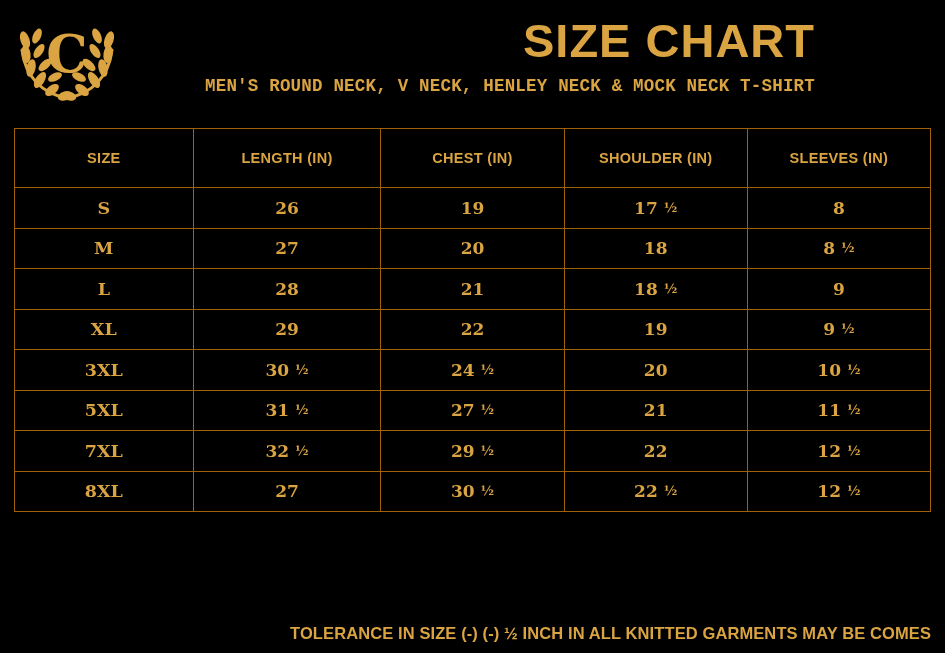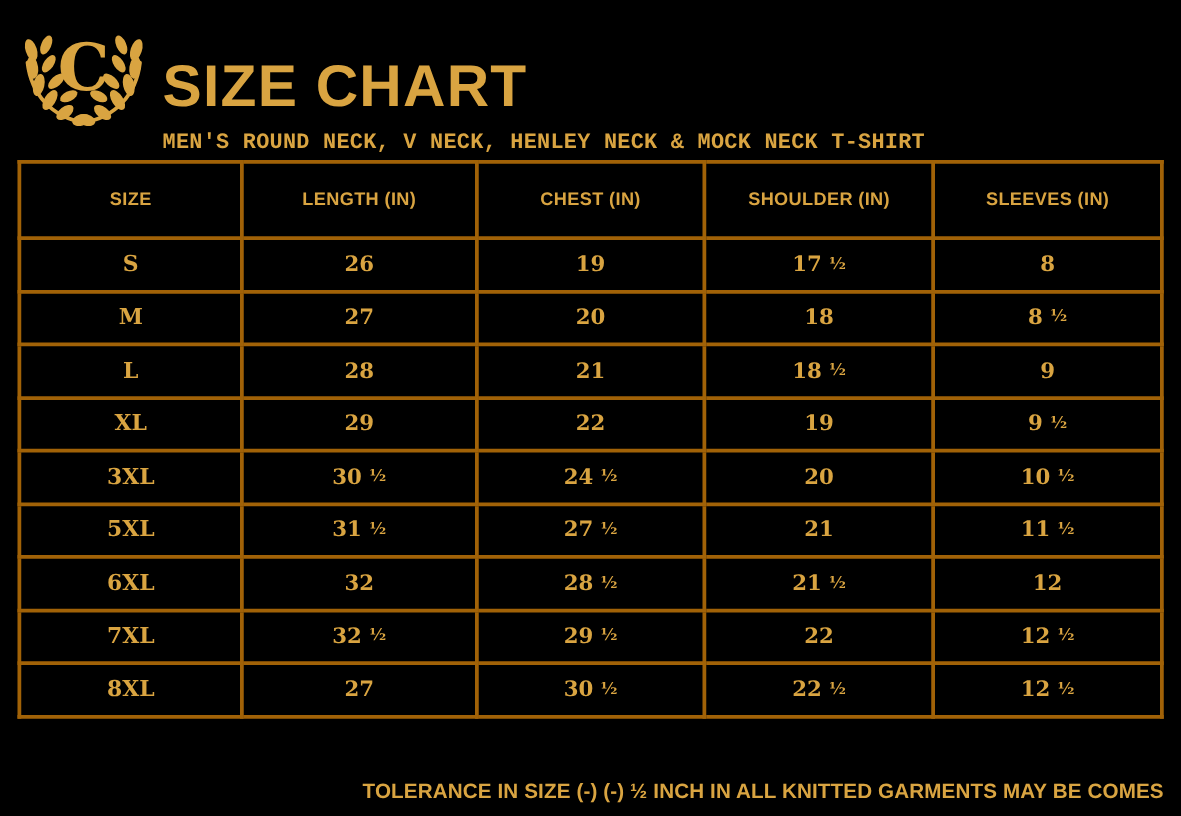--- a/index.html
+++ b/index.html
@@ -44,22 +44,21 @@
     font-style: italic;
     font-size: 32px;
     color: #d9a441;
     letter-spacing: 0.5px;
   }
   .title-block {
     position: absolute;
     left: 130px;
     right: 130px;
     top: 14px;
-    text-align: left;
-    margin-top: 28px;
+    text-align: right;
   }
   .main-title {
     font-family: "Liberation Sans", sans-serif;
     font-weight: bold;
     font-size: 47px;
     letter-spacing: 1px;
     color: #d9a441;
     line-height: 1.15;
     margin: 0;
   }
@@ -79,21 +78,21 @@
     top: 128px;
     width: 917px;
   }
   table.size-chart {
     border-collapse: collapse;
     width: 100%;
     table-layout: fixed;
   }
   table.size-chart th,
   table.size-chart td {
-    border: 3px solid #a16207;
+    border: 1px solid #a16207;
     text-align: center;
     color: #d9a441;
     height: 39.5px;
     padding: 0;
   }
   table.size-chart th {
     font-family: "Liberation Sans", sans-serif;
     font-weight: bold;
     font-size: 14.5px;
     letter-spacing: 0.3px;
@@ -235,27 +234,20 @@
             <td>10 <span class="frac">½</span></td>
           </tr>
           <tr>
             <td class="size-cell">5XL</td>
             <td>31 <span class="frac">½</span></td>
             <td>27 <span class="frac">½</span></td>
             <td>21</td>
             <td>11 <span class="frac">½</span></td>
           </tr>
           <tr>
-            <td class="size-cell">6XL</td>
-            <td>32</td>
-            <td>28 <span class="frac">½</span></td>
-            <td>21 <span class="frac">½</span></td>
-            <td>12</td>
-          </tr>
-          <tr>
             <td class="size-cell">7XL</td>
             <td>32 <span class="frac">½</span></td>
             <td>29 <span class="frac">½</span></td>
             <td>22</td>
             <td>12 <span class="frac">½</span></td>
           </tr>
           <tr>
             <td class="size-cell">8XL</td>
             <td>27</td>
             <td>30 <span class="frac">½</span></td>

